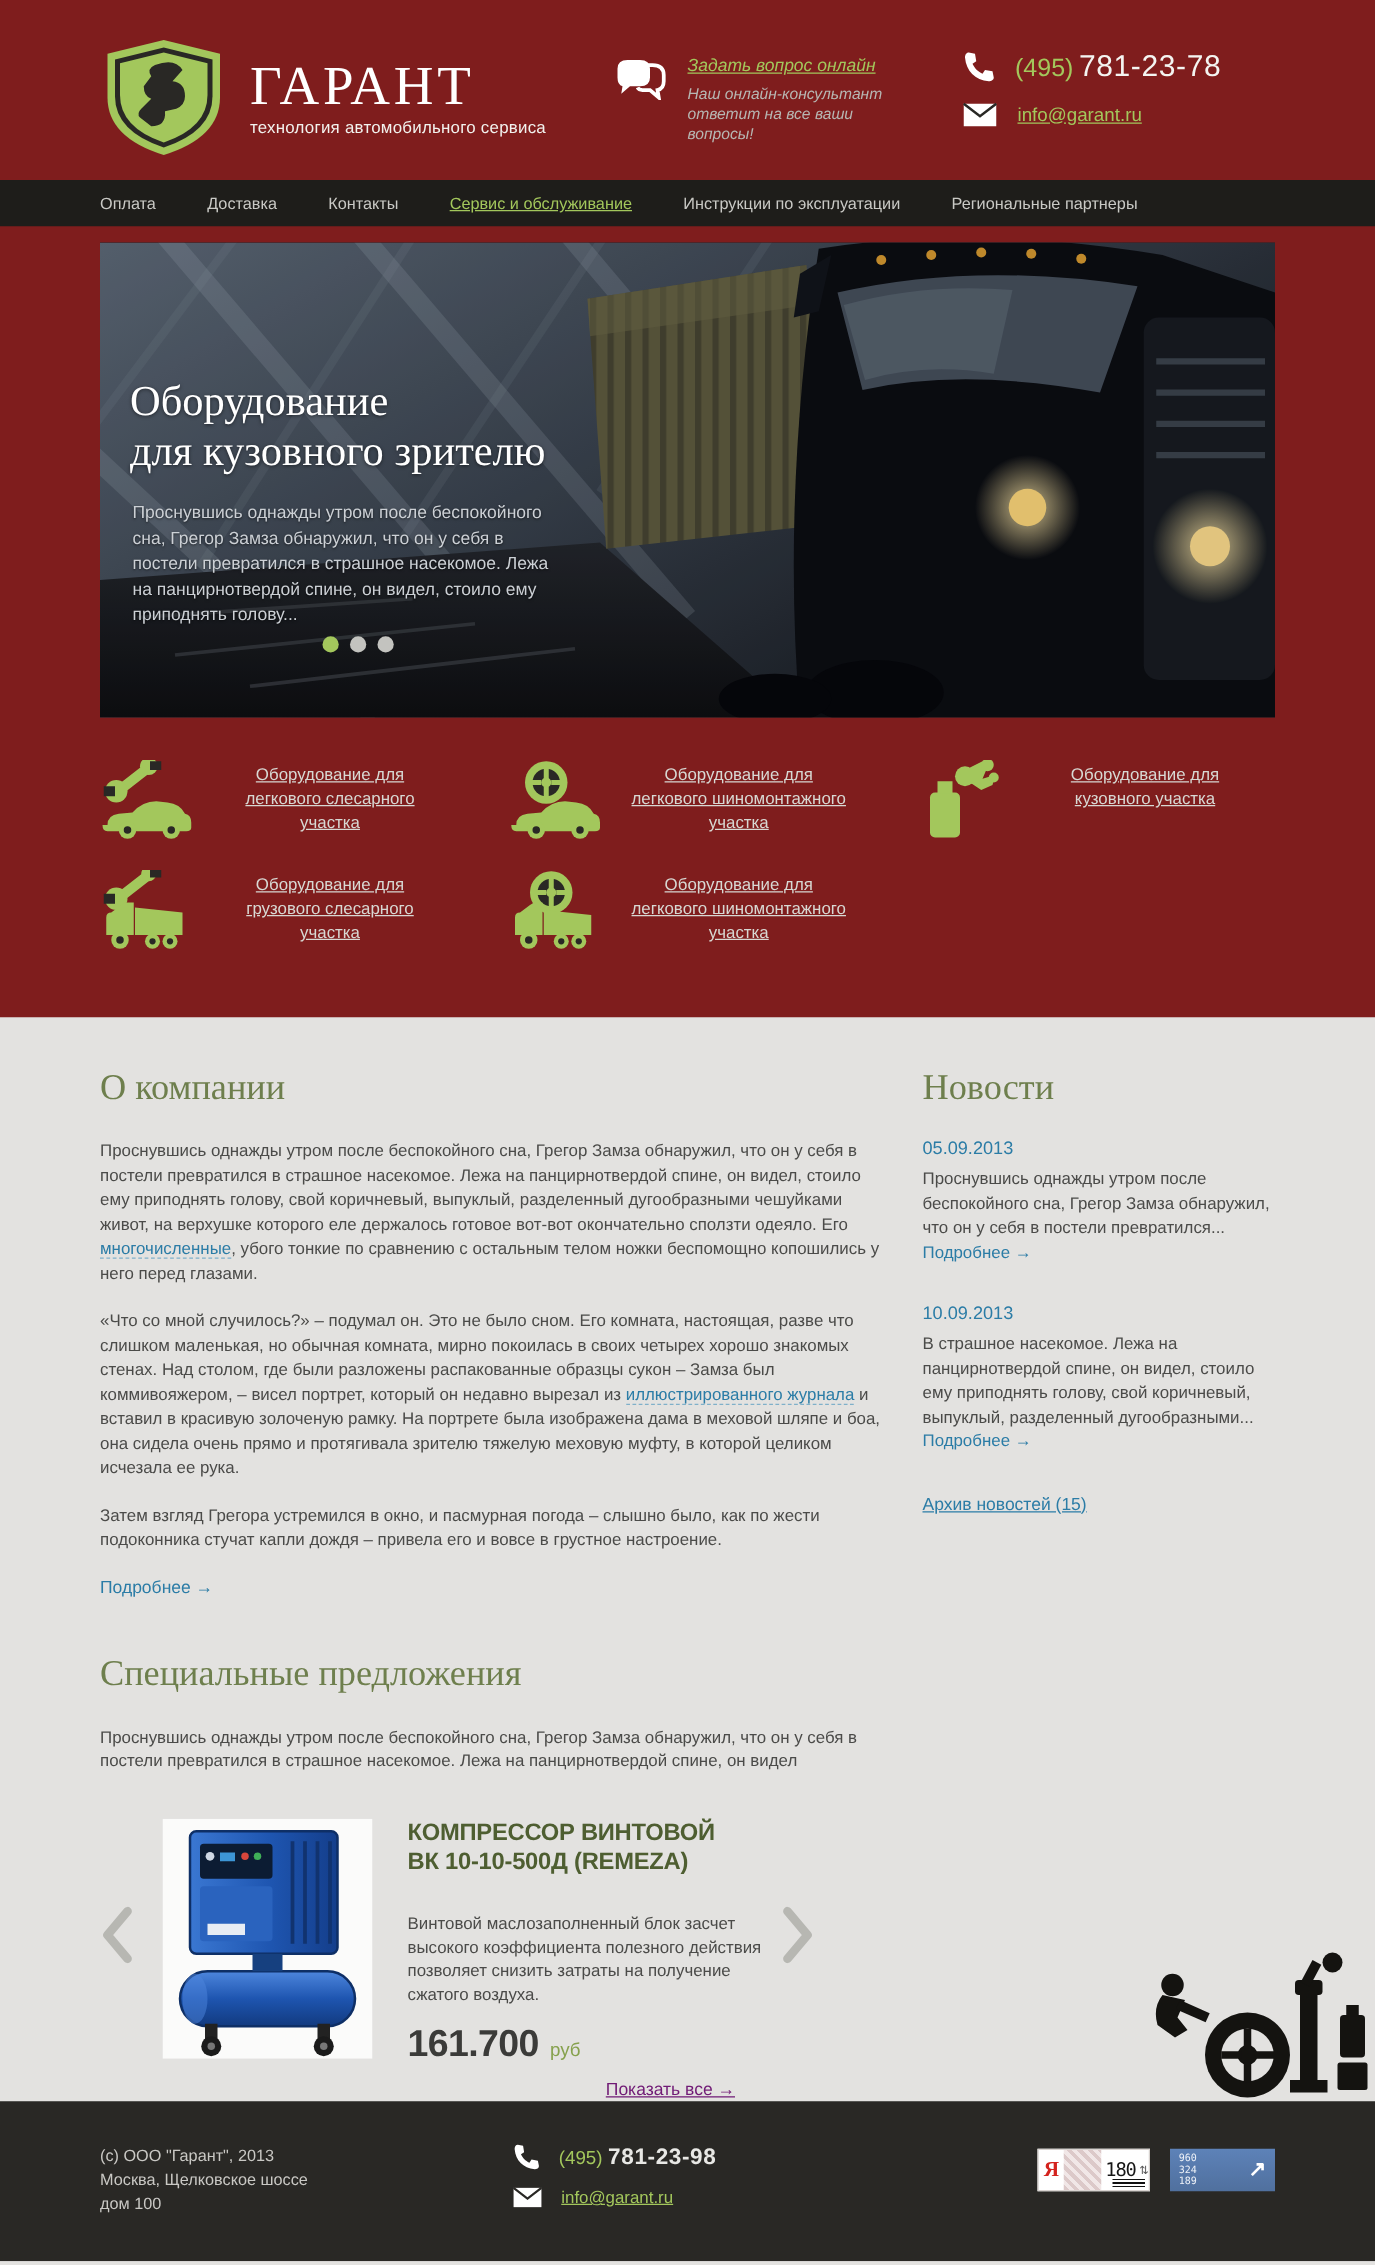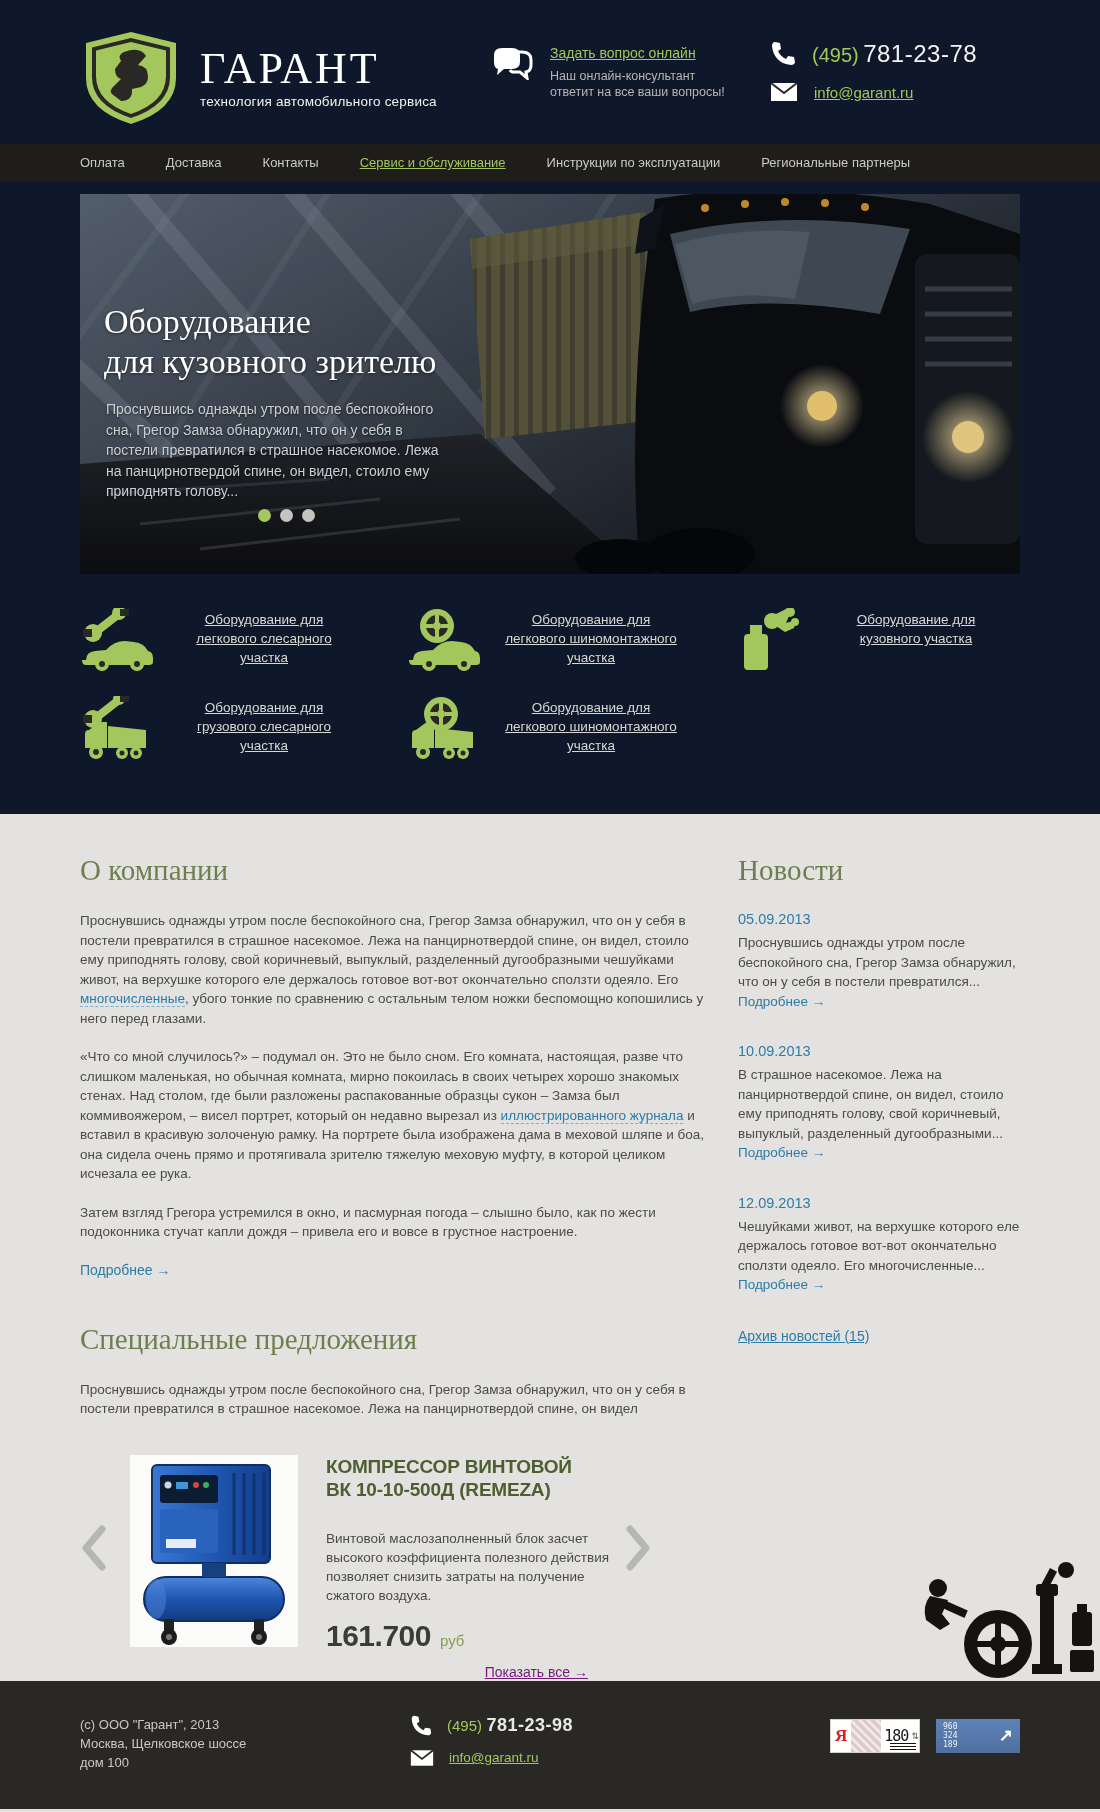--- a/index.html
+++ b/index.html
@@ -1,30 +1,30 @@
 <!DOCTYPE html>
 <html><head>
 <meta charset="utf-8">
 <style>
   * { margin:0; padding:0; box-sizing:border-box; }
   html,body { width:1100px; background:#e3e2e0; font-family:"Liberation Sans", sans-serif; }
 
   .container { width:940px; margin:0 auto; position:relative; }
 
   
-  .top-shell { background:#0f172a; }
+  .top-shell { background:#7f1d1d; }
 
   
   .header { display:flex; align-items:flex-start; padding:30px 0 18px 0; }
   .logo { display:flex; align-items:center; gap:18px; width:412px; cursor:pointer; }
   .logo-shield { width:102px; height:96px; flex:0 0 auto; }
   .logo-title { font-family:"Liberation Serif", serif; font-size:44px; color:#ffffff; letter-spacing:3px; line-height:44px; }
   .logo-sub { font-size:13.5px; color:#f2f2ee; margin-top:3px; letter-spacing:0.2px; }
 
-  .chat { display:flex; gap:14px; width:238px; margin-top:14px; }
+  .chat { display:flex; gap:14px; width:238px; margin-top:14px;font-style:italic; }
   .chat-icon { width:44px; height:34px; flex:0 0 auto; margin-top:2px; }
   .chat-link { color:#a3c75c; font-size:14px; text-decoration:underline; cursor:pointer; display:inline-block; margin-bottom:7px; }
   .chat-text { color:#b7b6b2; font-size:12.5px; line-height:16px; width:175px; }
 
   .contacts { margin-left:auto; margin-top:10px; width:250px; }
   .contact-row { display:flex; align-items:center; gap:16px; margin-bottom:14px; }
   .phone-icon { width:26px; height:26px; }
   .mail-icon { width:28px; height:20px; }
   .phone-code { color:#a3c75c; font-size:20px; }
   .phone-num { color:#f4f4f1; font-size:24px; letter-spacing:0.5px; }
@@ -432,24 +432,20 @@
       <div class="col-right">
         <h2 class="section-title">Новости</h2>
         <div class="news-item">
           <div class="news-date">05.09.2013</div>
           <div class="news-text"><span>Проснувшись однажды утром после беспокойного сна, Грегор Замза обнаружил, что он у себя в постели превратился... </span><span class="news-more">Подробнее →</span></div>
         </div>
         <div class="news-item">
           <div class="news-date">10.09.2013</div>
           <div class="news-text"><span>В страшное насекомое. Лежа на панцирнотвердой спине, он видел, стоило ему приподнять голову, свой коричневый, выпуклый, разделенный дугообразными... </span><span class="news-more">Подробнее →</span></div>
         </div>
-        <div class="news-item">
-          <div class="news-date">12.09.2013</div>
-          <div class="news-text"><span>Чешуйками живот, на верхушке которого еле держалось готовое вот-вот окончательно сползти одеяло. Его многочисленные... </span><span class="news-more">Подробнее →</span></div>
-        </div>
         <span class="archive-link">Архив новостей (15)</span>
       </div>
     </div>
 
     <svg class="tools-silhouette" viewBox="0 0 180 122" fill="#141310">
       <circle cx="18" cy="28" r="9"></circle>
       <path d="M10 36 q-8 10 -4 24 l14 10 10-6 -8-10 6-14z"></path>
       <rect x="24" y="40" width="26" height="8" transform="rotate(24 24 40)"></rect>
       <circle cx="78" cy="84" r="34"></circle>
         <circle cx="78" cy="84" r="21" fill="#e3e2e0"></circle>

